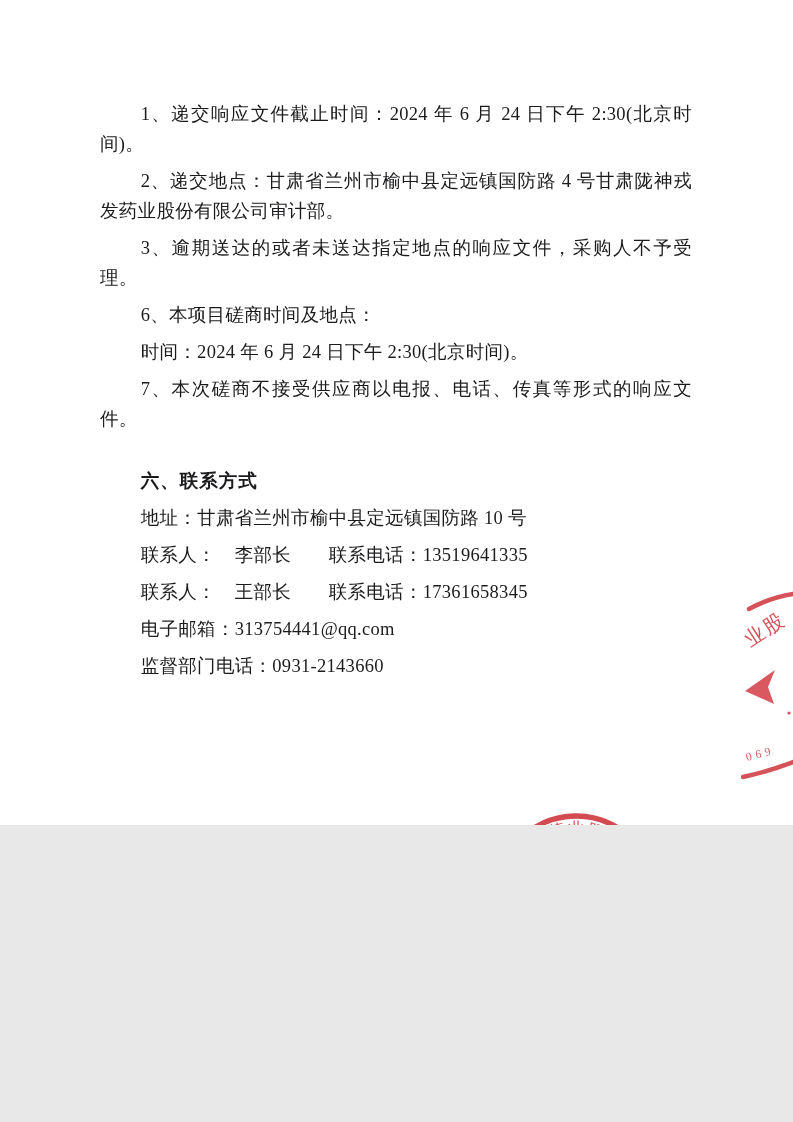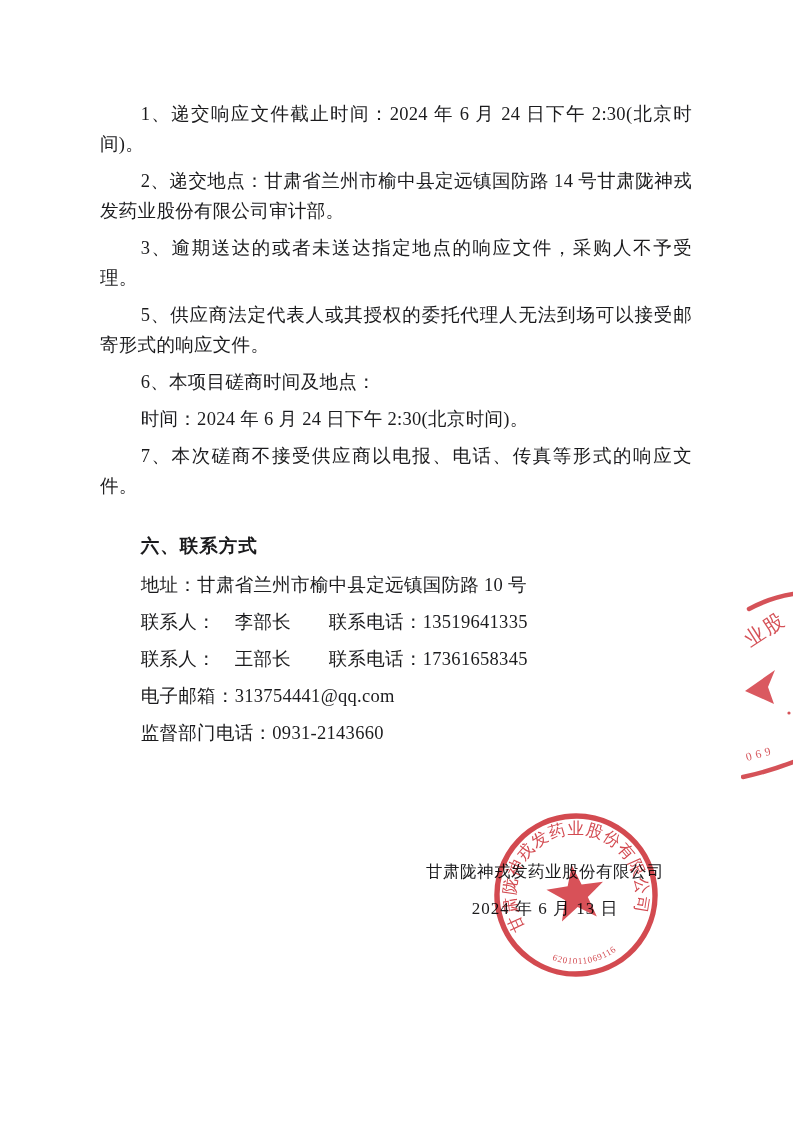--- a/index.html
+++ b/index.html
@@ -1,19 +1,19 @@
 <!DOCTYPE html>
 <html><head>
 <meta charset="utf-8">
 <style>
   html, body { margin: 0; padding: 0; background: #e8e8e8; }
   .page {
     position: relative;
     width: 793px;
-    height: 1122px;
+    height: 825px;
     margin: 0 auto;
     background: #ffffff;
     overflow: hidden;
     font-family: "Liberation Serif", "DejaVu Serif", serif;
     color: #1b1b1d;
   }
   .body-text {
     position: absolute;
     left: 100px;
     top: 99px;
@@ -21,21 +21,21 @@
   }
   .body-text p {
     margin: 0 0 7px 0;
     font-size: 18.5px;
     line-height: 30px;
     letter-spacing: 0.3px;
     text-indent: 2.2em;
     text-align: justify;
   }
   .body-text p.heading {
-    font-family: Liberation Mono, monospace;
+    font-family: Liberation Sans, sans-serif;
     font-weight: 700;
     letter-spacing: 1px;
     margin-top: 32px;
   }
   .signature {
     position: absolute;
     left: 415px;
     top: 860px;
     width: 260px;
     text-align: center;
@@ -75,23 +75,22 @@
     fill: #cf3a41;
   }
 </style>
 </head>
 <body>
 
 <div class="page">
 
   <div class="body-text">
     <p>1、递交响应文件截止时间：2024 年 6 月 24 日下午 2:30(北京时间)。</p>
-    <p>2、递交地点：甘肃省兰州市榆中县定远镇国防路 14 号甘肃陇神戎发药业股份有限公司审计部。</p>
+    <p>2、递交地点：甘肃省兰州市榆中县定远镇国防路 4 号甘肃陇神戎发药业股份有限公司审计部。</p>
     <p>3、逾期送达的或者未送达指定地点的响应文件，采购人不予受理。</p>
-    <p>5、供应商法定代表人或其授权的委托代理人无法到场可以接受邮寄形式的响应文件。</p>
     <p>6、本项目磋商时间及地点：</p>
     <p>时间：2024 年 6 月 24 日下午 2:30(北京时间)。</p>
     <p>7、本次磋商不接受供应商以电报、电话、传真等形式的响应文件。</p>
     <p class="heading">六、联系方式</p>
     <p>地址：甘肃省兰州市榆中县定远镇国防路 10 号</p>
     <p>联系人：　李部长　　联系电话：13519641335</p>
     <p>联系人：　王部长　　联系电话：17361658345</p>
     <p>电子邮箱：313754441@qq.com</p>
     <p>监督部门电话：0931-2143660</p>
   </div>

